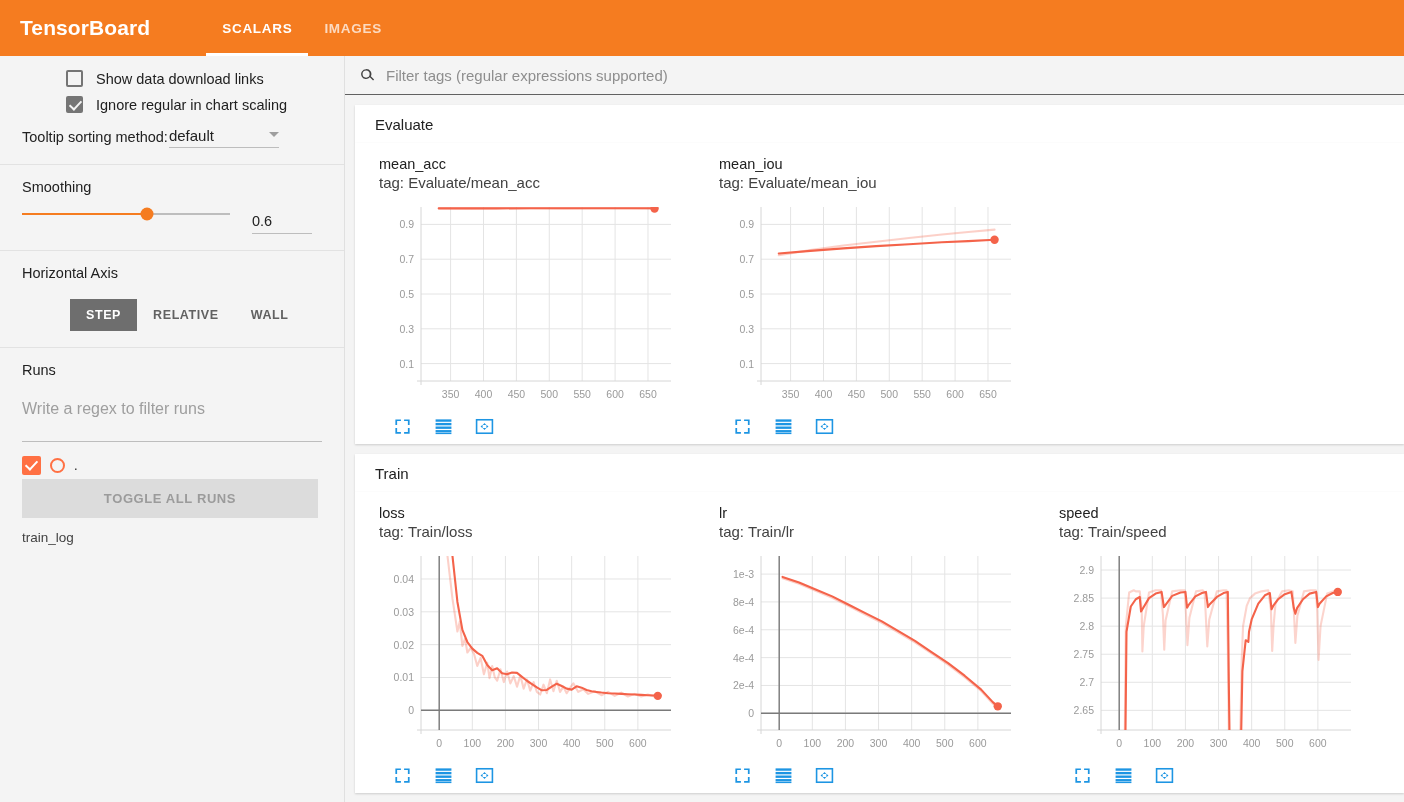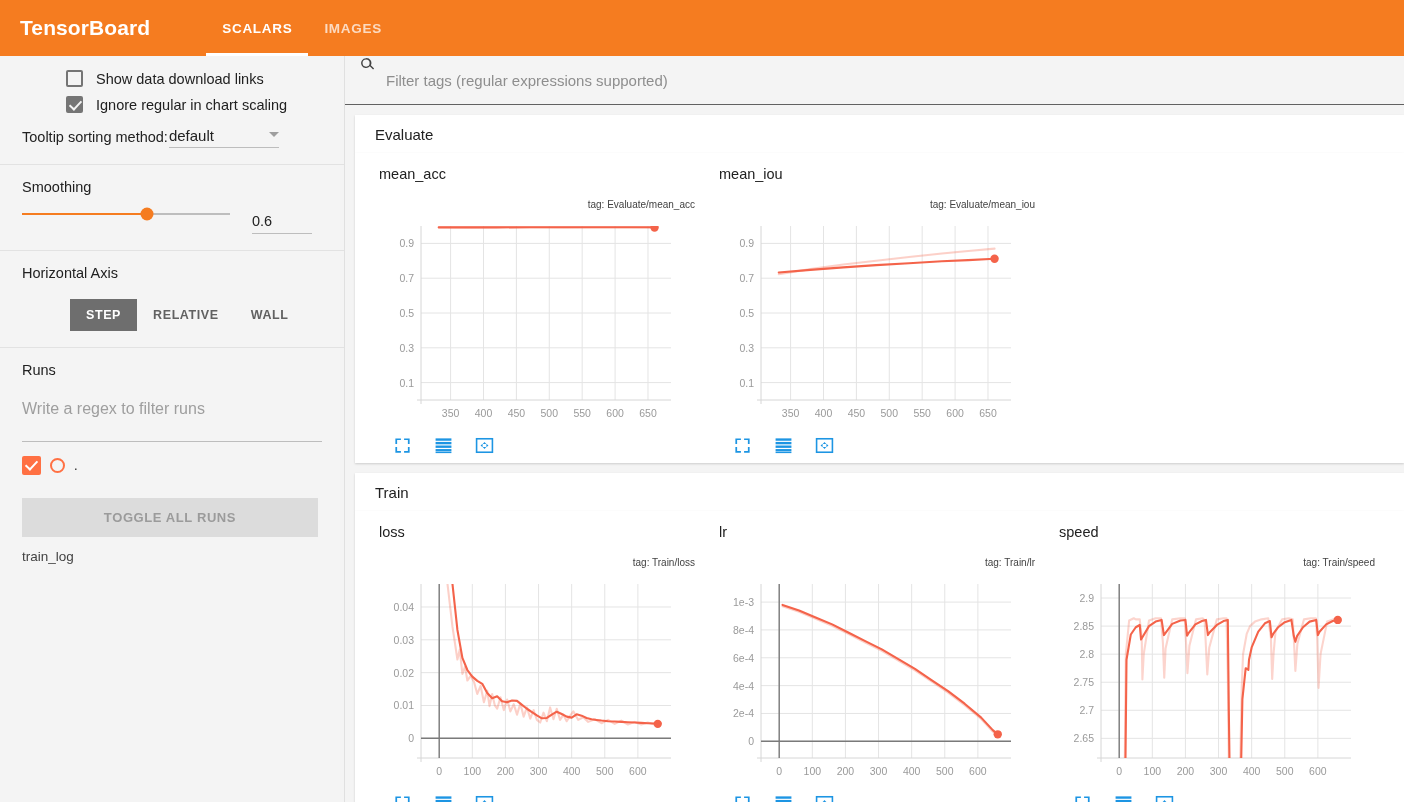--- a/index.html
+++ b/index.html
@@ -122,35 +122,35 @@
     width: 5px; height: 10px; border: solid #fff;
     border-width: 0 2px 2px 0; transform: rotate(43deg);
   }
   .run-circle {
     width: 15px; height: 15px; border-radius: 50%;
     border: 2px solid #ff7043; margin-right: 9px; flex: none;
   }
   .run-dot-label { font-size: 13px; color: #212121; }
 
   .toggle-all {
-    display: block; width: 296px; margin-top: 23px;
+    display: block; width: 296px; margin-top: 4px;
     background: #dcdcdc; color: #9b9b9b;
     font-size: 13px; font-weight: bold; letter-spacing: .6px;
     text-align: center; padding: 12px 0; cursor: pointer; user-select: none;
   }
   .run-name { font-size: 13.5px; color: #424242; margin-top: 12px; }
 
   
   #main {
     position: absolute; top: 56px; left: 345px;
     width: 1059px; height: 746px;
     background: #f4f4f4; overflow: hidden;
   }
   #searchbar {
-    height: 49px; display: flex; 
+    height: 39px; display: flex; align-items: center;
     padding: 0 14px 0 14px; background: #f4f4f4;
     border-bottom: 1.5px solid #616161;
   }
   #searchbar svg { flex: none; margin-right: 8px; }
   .search-input {
     flex: 1; border: none; background: transparent; outline: none;
     font-size: 15px; color: #212121;
     font-family: "Liberation Sans", sans-serif;
   }
   .search-input::placeholder { color: #8e8e8e; }
@@ -160,21 +160,21 @@
     background: #fff; height: 38px; display: flex; align-items: center;
     padding-left: 20px; font-size: 15px; color: #212121;
     box-shadow: 0 1px 2px rgba(0,0,0,.16);
   }
   .group-body {
     background: #fff; display: flex;
     box-shadow: 0 1px 2px rgba(0,0,0,.16);
   }
   .card { width: 340px; padding: 12px 0 8px 24px; }
   .card-title { font-size: 14.5px; color: #212121; line-height: 1.25; }
-  .card-tag { font-size: 10px; color: #424242; margin-top: 16px; text-align: right; }
+  .card-tag { font-size: 15px; color: #424242; margin-top: 1px; }
   .plot { margin-top: 8px; }
   .card-tools { display: flex; align-items: center; margin-top: 6px; margin-left: 14px; }
   .tool { margin-right: 22px; cursor: pointer; line-height: 0; }
 
   svg text { font-family: "Liberation Sans", sans-serif; }
 </style>
 </head>
 <body>
 
 <div id="appbar">

